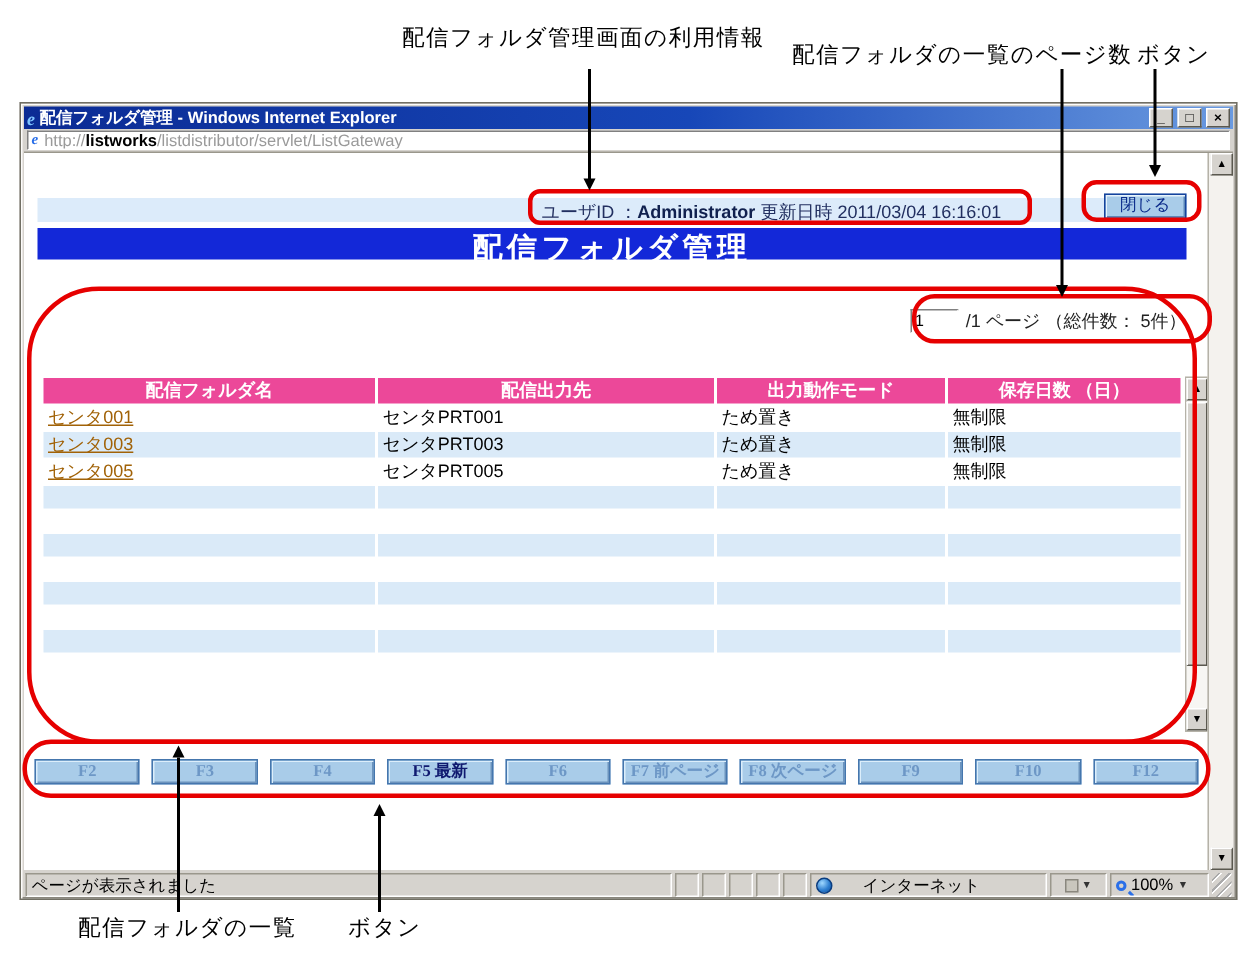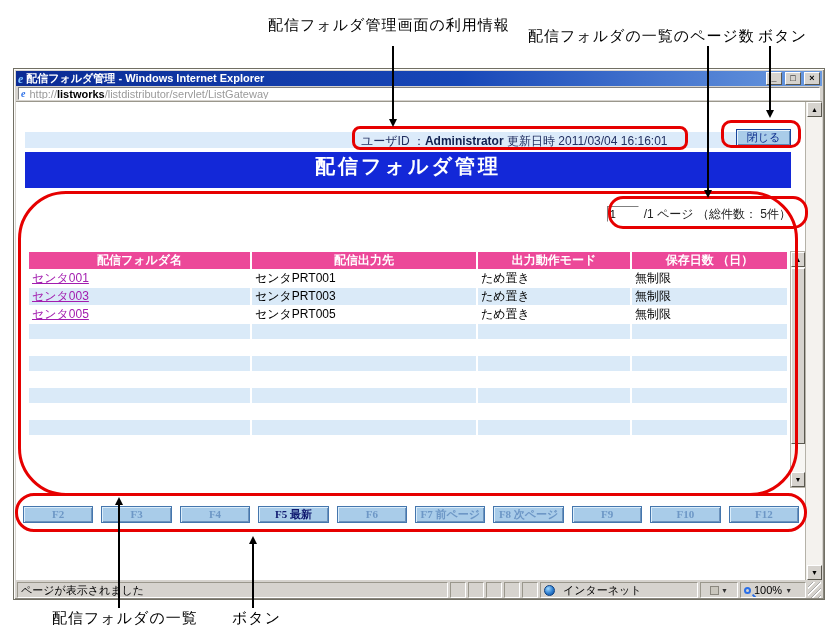--- a/index.html
+++ b/index.html
@@ -50,59 +50,59 @@
     border-color:#fff #5a584f #5a584f #fff; }
 
   
   .user-strip { position:absolute; left:9px; top:30px; width:766px; height:16px; background:#dcebfa; }
   .user-info { position:absolute; left:336px; top:0; line-height:18px; font-size:12px; color:#222f60; white-space:nowrap; }
   .user-info b { color:#10204e; }
   .btn-close { position:absolute; left:720px; top:27px; width:55px; height:17px;
     background:#a9cce9; border:1px solid #16439c; color:#0a2a8a; font-size:11px;
     text-align:center; line-height:15px;
     box-shadow:inset 1px 1px 0 #e7f3fc, inset -1px -1px 0 #5c88b8; cursor:default; }
-  .banner { position:absolute; left:9px; top:50px; width:766px; height:36px; background:#1328d8;
+  .banner { position:absolute; left:9px; top:50px; width:766px; height:21px; background:#1328d8;
     color:#fff; font-size:20px; font-weight:bold; letter-spacing:3px;
     text-align:center; line-height:28px; }
 
   
   .pager { position:absolute; top:103px; left:0; width:775px; height:18px;
     display:flex; justify-content:flex-end; align-items:center; gap:5px; font-size:12px; color:#222; }
   .pager input { width:32px; height:16px; border:1px solid; border-color:#808080 #fff #fff #808080;
     background:#fff; font-size:11px; padding:0 2px; }
 
   
   .list { position:absolute; left:11px; top:149px; border-collapse:separate;
     border-spacing:2px 1px; background:#fff; table-layout:fixed; width:762px; font-size:12px; }
   .list th { background:#ec4899; color:#fff; font-weight:bold; height:16px;
     text-align:center; overflow:hidden; white-space:nowrap; }
   .list td { height:15px; padding:0 3px; white-space:nowrap; overflow:hidden; }
   .list tbody tr:nth-child(even) td { background:#daeaf8; }
-  .list a { color:#a21caf; }
+  .list a { color:#a16207; }
 
   
   .sb-inner { left:774px; top:149px; width:16px; height:237px; background:#f7f6f3;
     border:1px solid #b5b2a8; }
   .sb-inner .sb-btn { width:14px; height:15px; left:0; }
 
   
   .fkeys { position:absolute; left:7px; top:404px; width:776px; height:17px; display:flex; gap:8px; }
   .fbtn { flex:1; background:#a9cce9; border:1px solid #4576ad; color:#101a70;
     font-size:11px; font-weight:bold; text-align:center; line-height:15px;
     box-shadow:inset 1px 1px 0 #dceefb, inset -1px -1px 0 #6c93bd;
     white-space:nowrap; overflow:hidden; cursor:default;font-family:Liberation Serif, serif; }
   .fbtn.disabled { color:#6d97c6; }
 
   
   .statusbar { height:19px; display:flex; align-items:stretch; gap:2px; padding:2px 1px 1px; }
   .seg { border:1px solid; border-color:#9a978c #fff #fff #9a978c; font-size:11px;
     display:flex; align-items:center; padding:0 3px; color:#000; white-space:nowrap; overflow:hidden; }
   .seg-msg { flex:1; }
   .seg-mini { width:16px; }
-  .seg-zone { width:158px; gap:8px; }
+  .seg-zone { width:158px; gap:20px; }
   .seg-shield { width:38px; gap:2px; justify-content:center; }
   .seg-zoom { width:66px; gap:3px; }
   .globe { width:11px; height:11px; border-radius:50%; flex:0 0 auto;
     background:radial-gradient(circle at 35% 30%,#9fd8ff,#2f7fd0 55%,#0c4d9c);
     border:1px solid #0a3d80; }
   .shield-ico { width:9px; height:9px; background:#c9c6bd; border:1px solid #8a877e; }
   .lens { width:7px; height:7px; border:2px solid #2a6fe8; border-radius:50%; position:relative; flex:0 0 auto; }
   .lens::after { content:""; position:absolute; left:6px; top:6px; width:4px; height:2px;
     background:#2a6fe8; transform:rotate(45deg); }
   .caret { font-size:7px; color:#333; }

